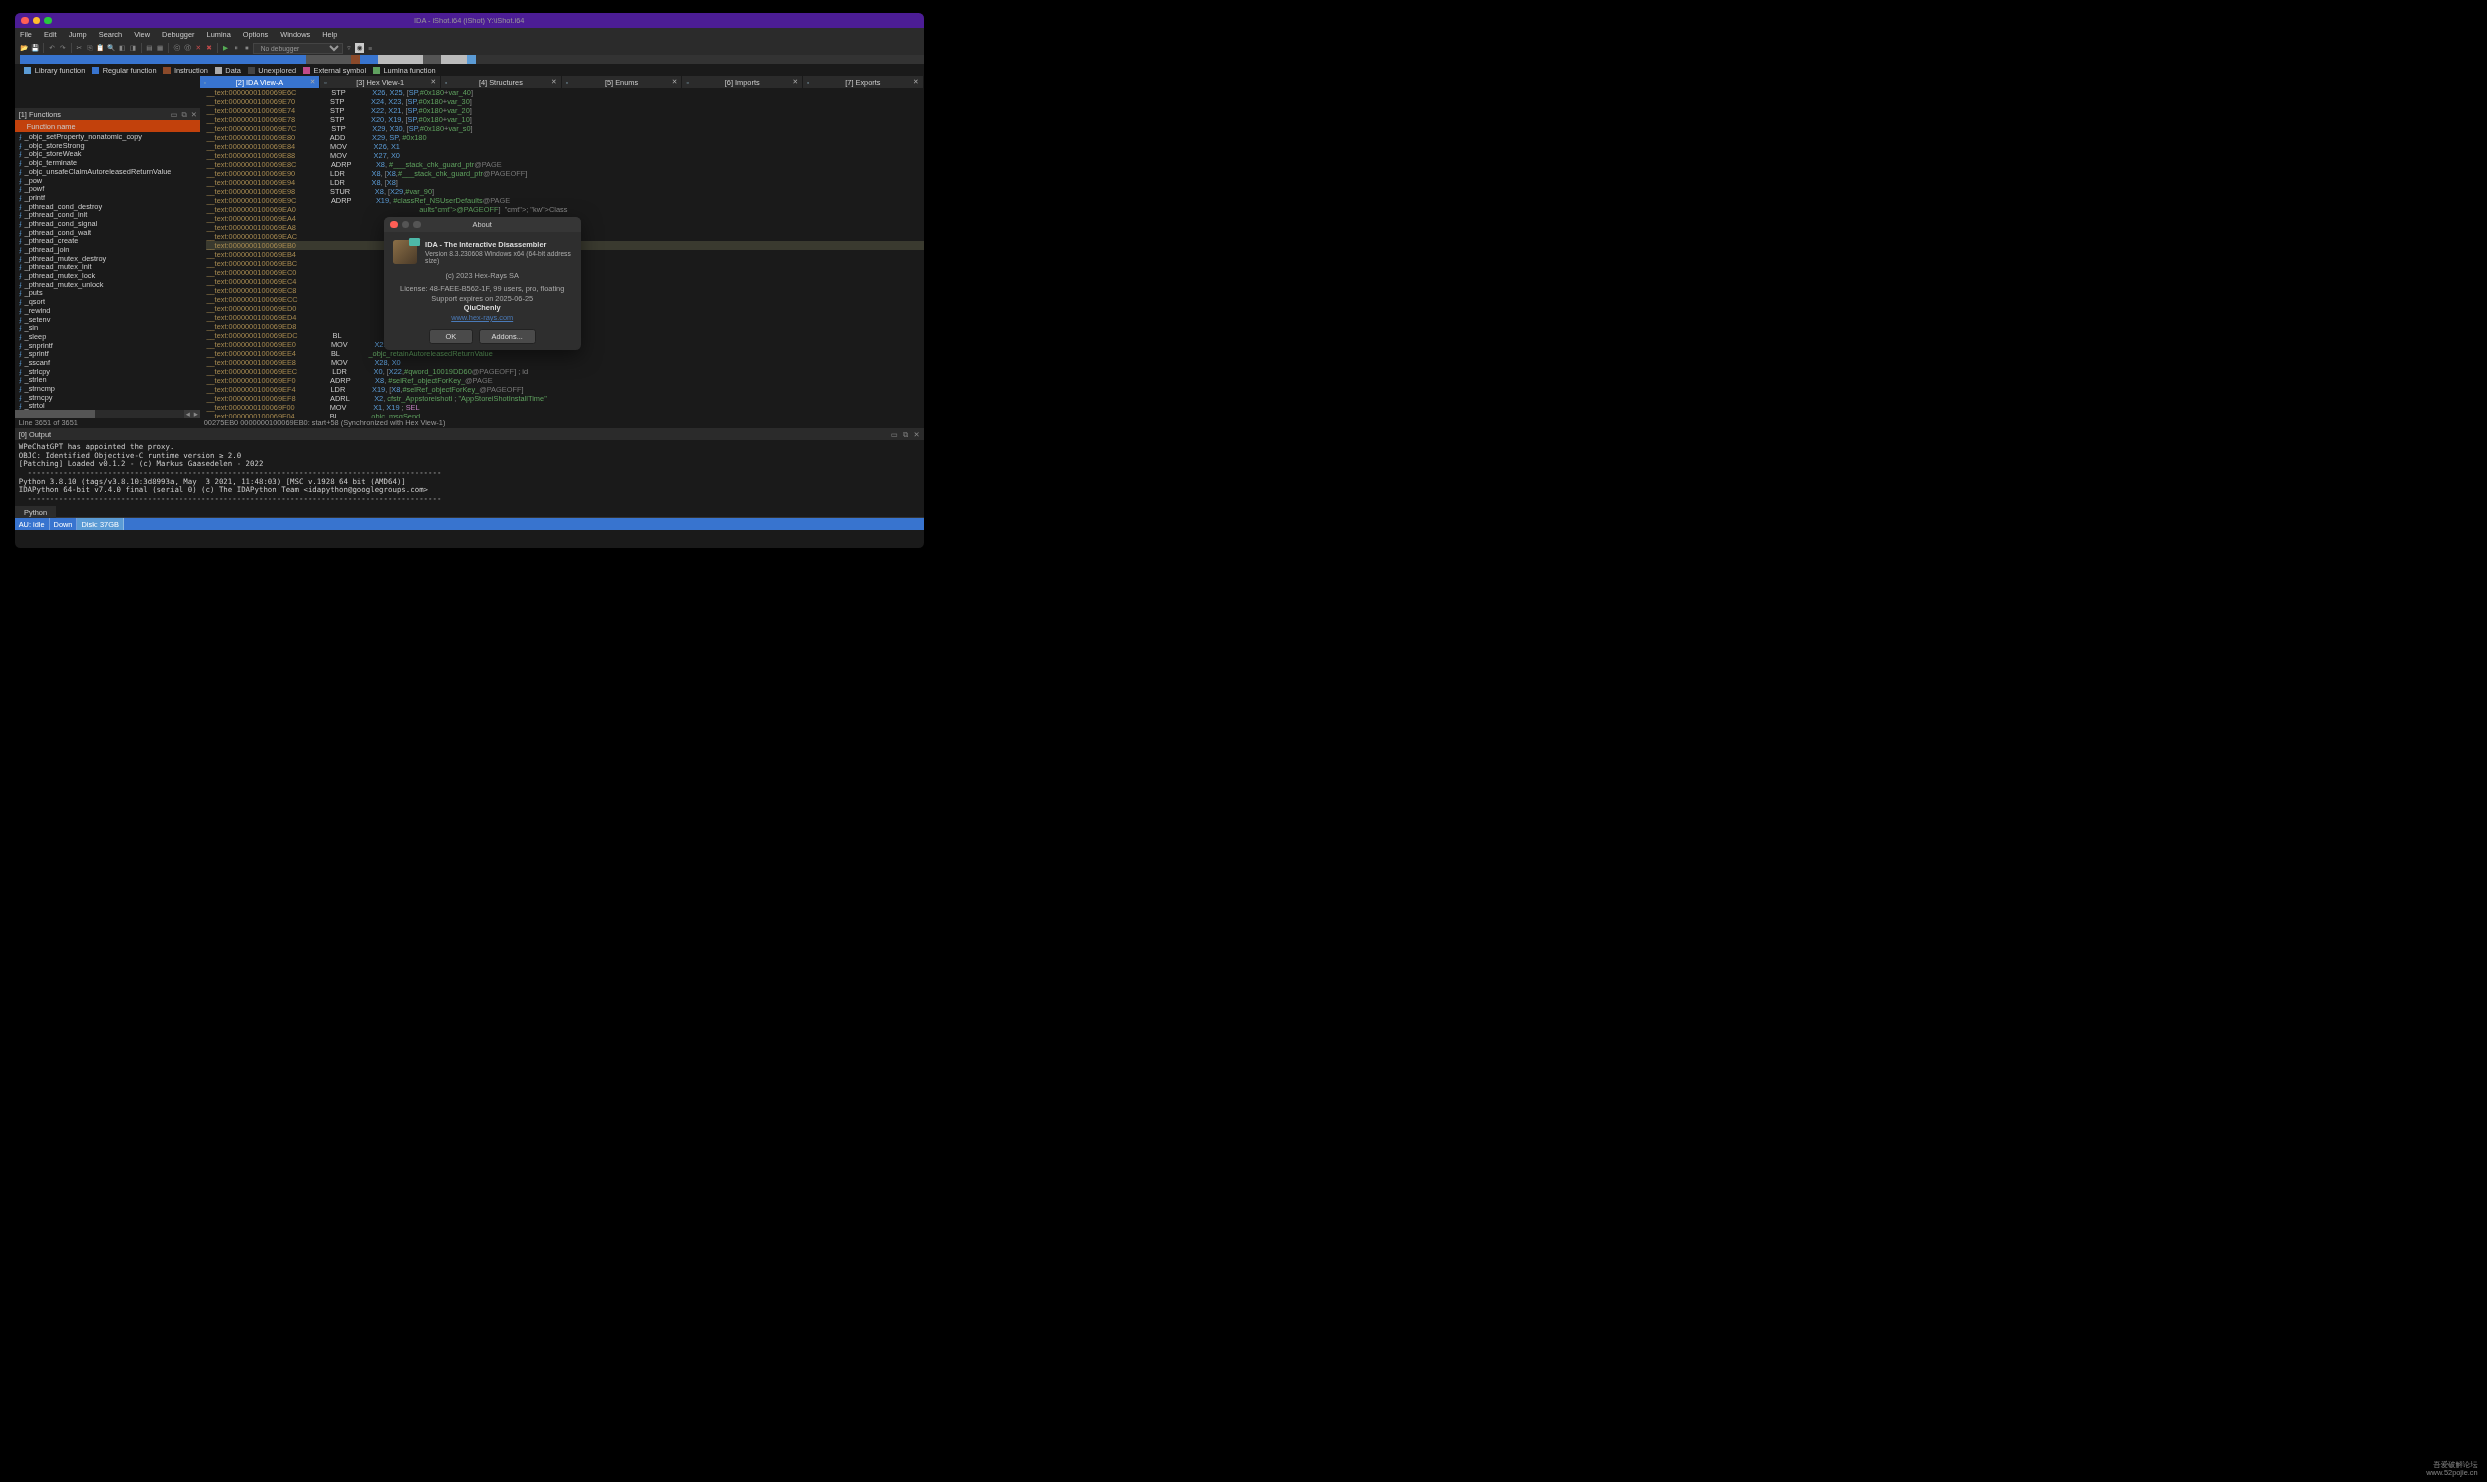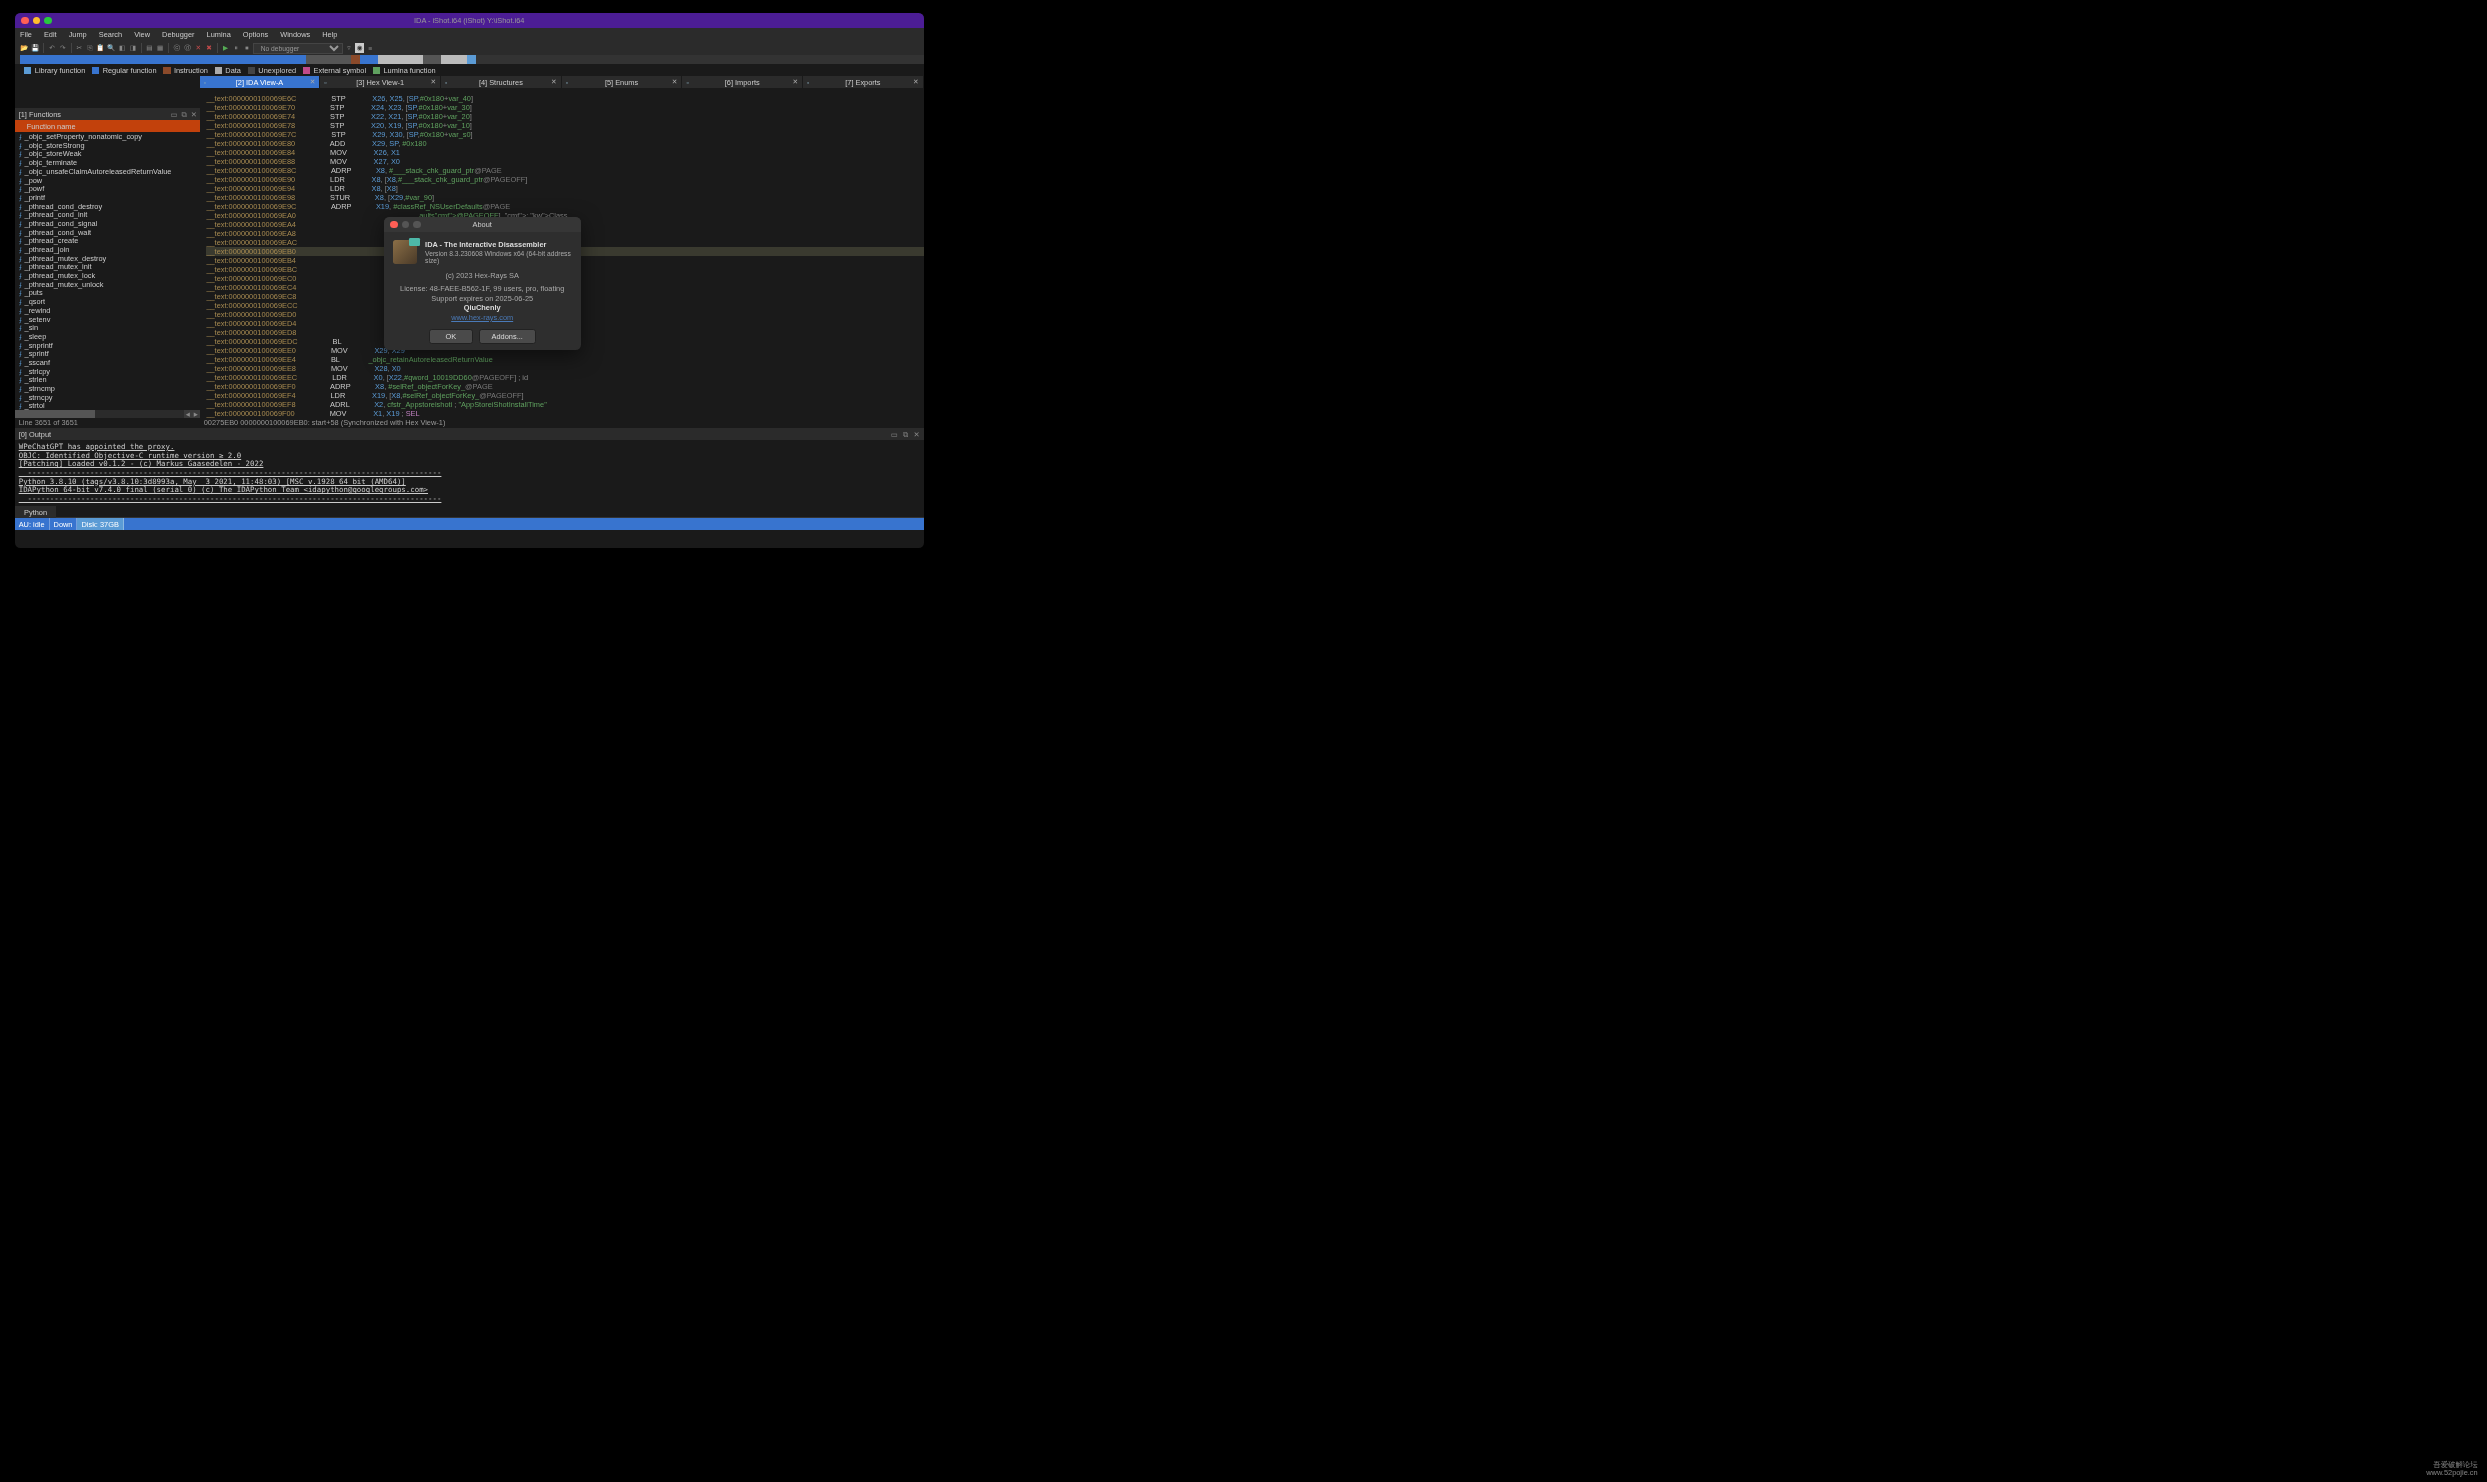--- a/index.html
+++ b/index.html
@@ -34,35 +34,35 @@
 .fn-scroll{height:8px;background:#2b2b2b;display:flex;}
 .fn-scroll .thumb{width:80px;height:100%;background:#555;}
 .fn-scroll .arr{width:8px;height:100%;background:#3a3a3a;color:#888;display:flex;align-items:center;justify-content:center;font-size:5.3px;}
 .fn-status{height:10.7px;background:#1a1a1a;color:#999;padding-left:4px;display:flex;align-items:center;font-size:7.4px;}
 .main{flex:1;display:flex;flex-direction:column;background:#1a1a1a;justify-content:space-between;}
 .tabs{height:12px;display:flex;background:#1a1a1a;}
 .tab{flex:1;background:#2b2b2b;color:#ccc;display:flex;align-items:center;justify-content:center;position:relative;font-size:7.4px;border-right:0.7px solid #1a1a1a;}
 .tab.active{background:#3874cf;color:#fff;}
 .tab .x{position:absolute;right:4px;color:#aaa;font-size:6.7px;}
 .tab .ic{position:absolute;left:4px;font-size:6.7px;color:#8ab;}
-.asm{flex:1;overflow:hidden;font-family:Consolas,monospace;font-size:7.4px;padding-left:6.7px;padding-top:6px;background:#1a1a1a;}
+.asm{flex:1;overflow:hidden;font-family:Consolas,monospace;font-size:7.4px;padding-left:6.7px;padding-top:0;background:#1a1a1a;}
 .asm-line{height:9px;white-space:pre;color:#888;}
 .addr{color:#a88b51;}
 .mnem{color:#ccc;}
 .reg{color:#5b9bd5;}
 .imm{color:#5fa15f;}
 .sym{color:#5fa15f;}
 .cmt{color:#7a7a7a;margin-top:9px;}
 .str{color:#5fa15f;}
 .kw{color:#c080c0;}
 .hl{background:#3a3a2f;}
 .asm-status{height:10.7px;background:#1a1a1a;color:#999;padding-left:4px;display:flex;align-items:center;font-size:7.4px;}
 .output-tab{height:12px;background:#2b2b2b;display:flex;align-items:center;padding-left:4px;color:#ccc;position:relative;}
 .output-tab .rb{position:absolute;right:4px;display:flex;gap:5.3px;color:#888;}
-.output{height:66px;background:#1a1a1a;color:#ccc;font-family:Consolas,monospace;font-size:7.4px;padding:2.7px 4px;white-space:pre;line-height:8.7px;text-decoration:underline;}
+.output{height:66px;background:#1a1a1a;color:#ccc;font-family:Consolas,monospace;font-size:7.4px;padding:2.7px 4px;white-space:pre;line-height:8.7px;}
 .pytab{height:12px;background:#1a1a1a;border-bottom:0.7px solid #333;}
 .pytab-inner{display:inline-block;background:#2b2b2b;color:#ccc;padding:1.3px 9.4px;font-size:7.4px;}
 .statusbar{height:12px;background:#3874cf;color:#fff;display:flex;align-items:center;font-size:7.4px;}
 .statusbar .seg{padding:0 4px;border-right:0.7px solid rgba(255,255,255,0.3);height:100%;display:flex;align-items:center;}
 .about{position:absolute;left:369px;top:204px;width:197px;background:#2e2e2e;border-radius:5.3px;box-shadow:0 5.3px 20px rgba(0,0,0,0.5);color:#ccc;overflow:hidden;}
 .about-tb{height:14.7px;background:#363636;display:flex;align-items:center;position:relative;}
 .about-title{position:absolute;left:50%;transform:translateX(-50%);color:#ccc;}
 .about-body{padding:8px 9.4px 6.7px;text-align:center;}
 .about-head{display:flex;gap:8px;align-items:flex-start;text-align:left;}
 .about-img{width:24px;height:24px;background:linear-gradient(135deg,#8b6f47,#4a3a28);border-radius:2.7px;flex-shrink:0;position:relative;}

